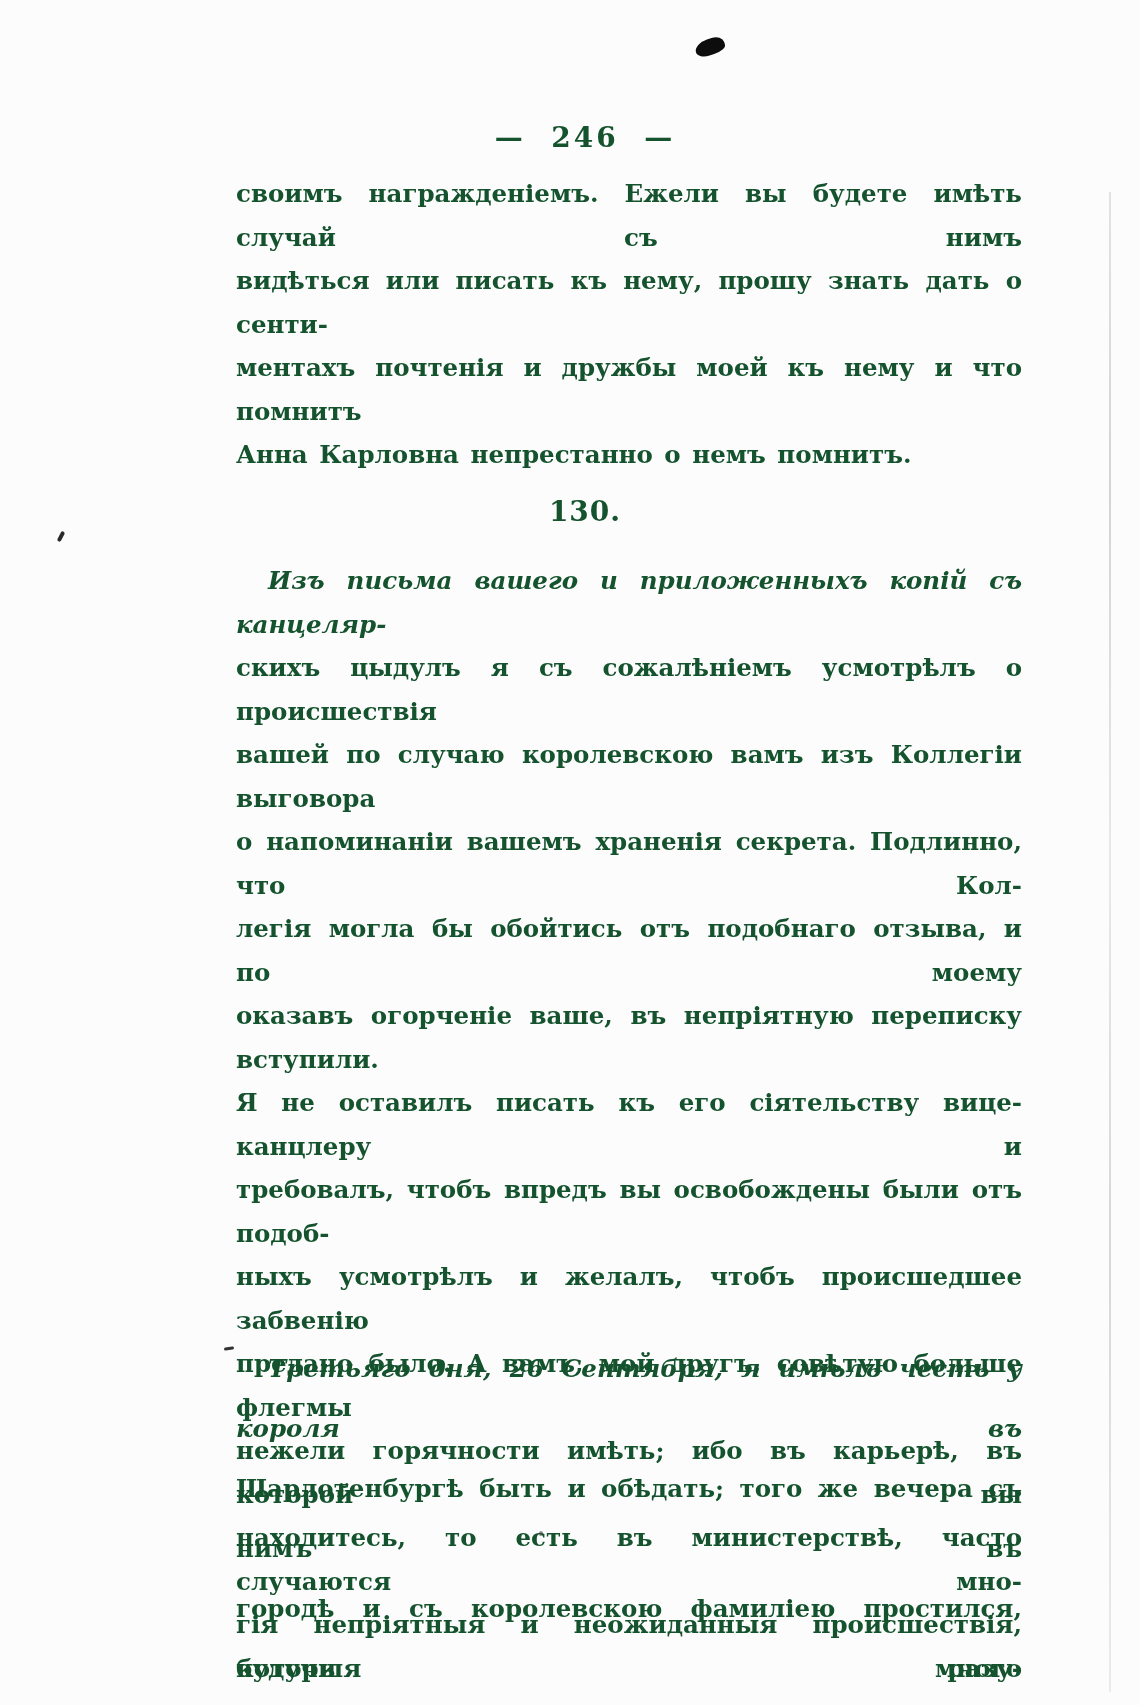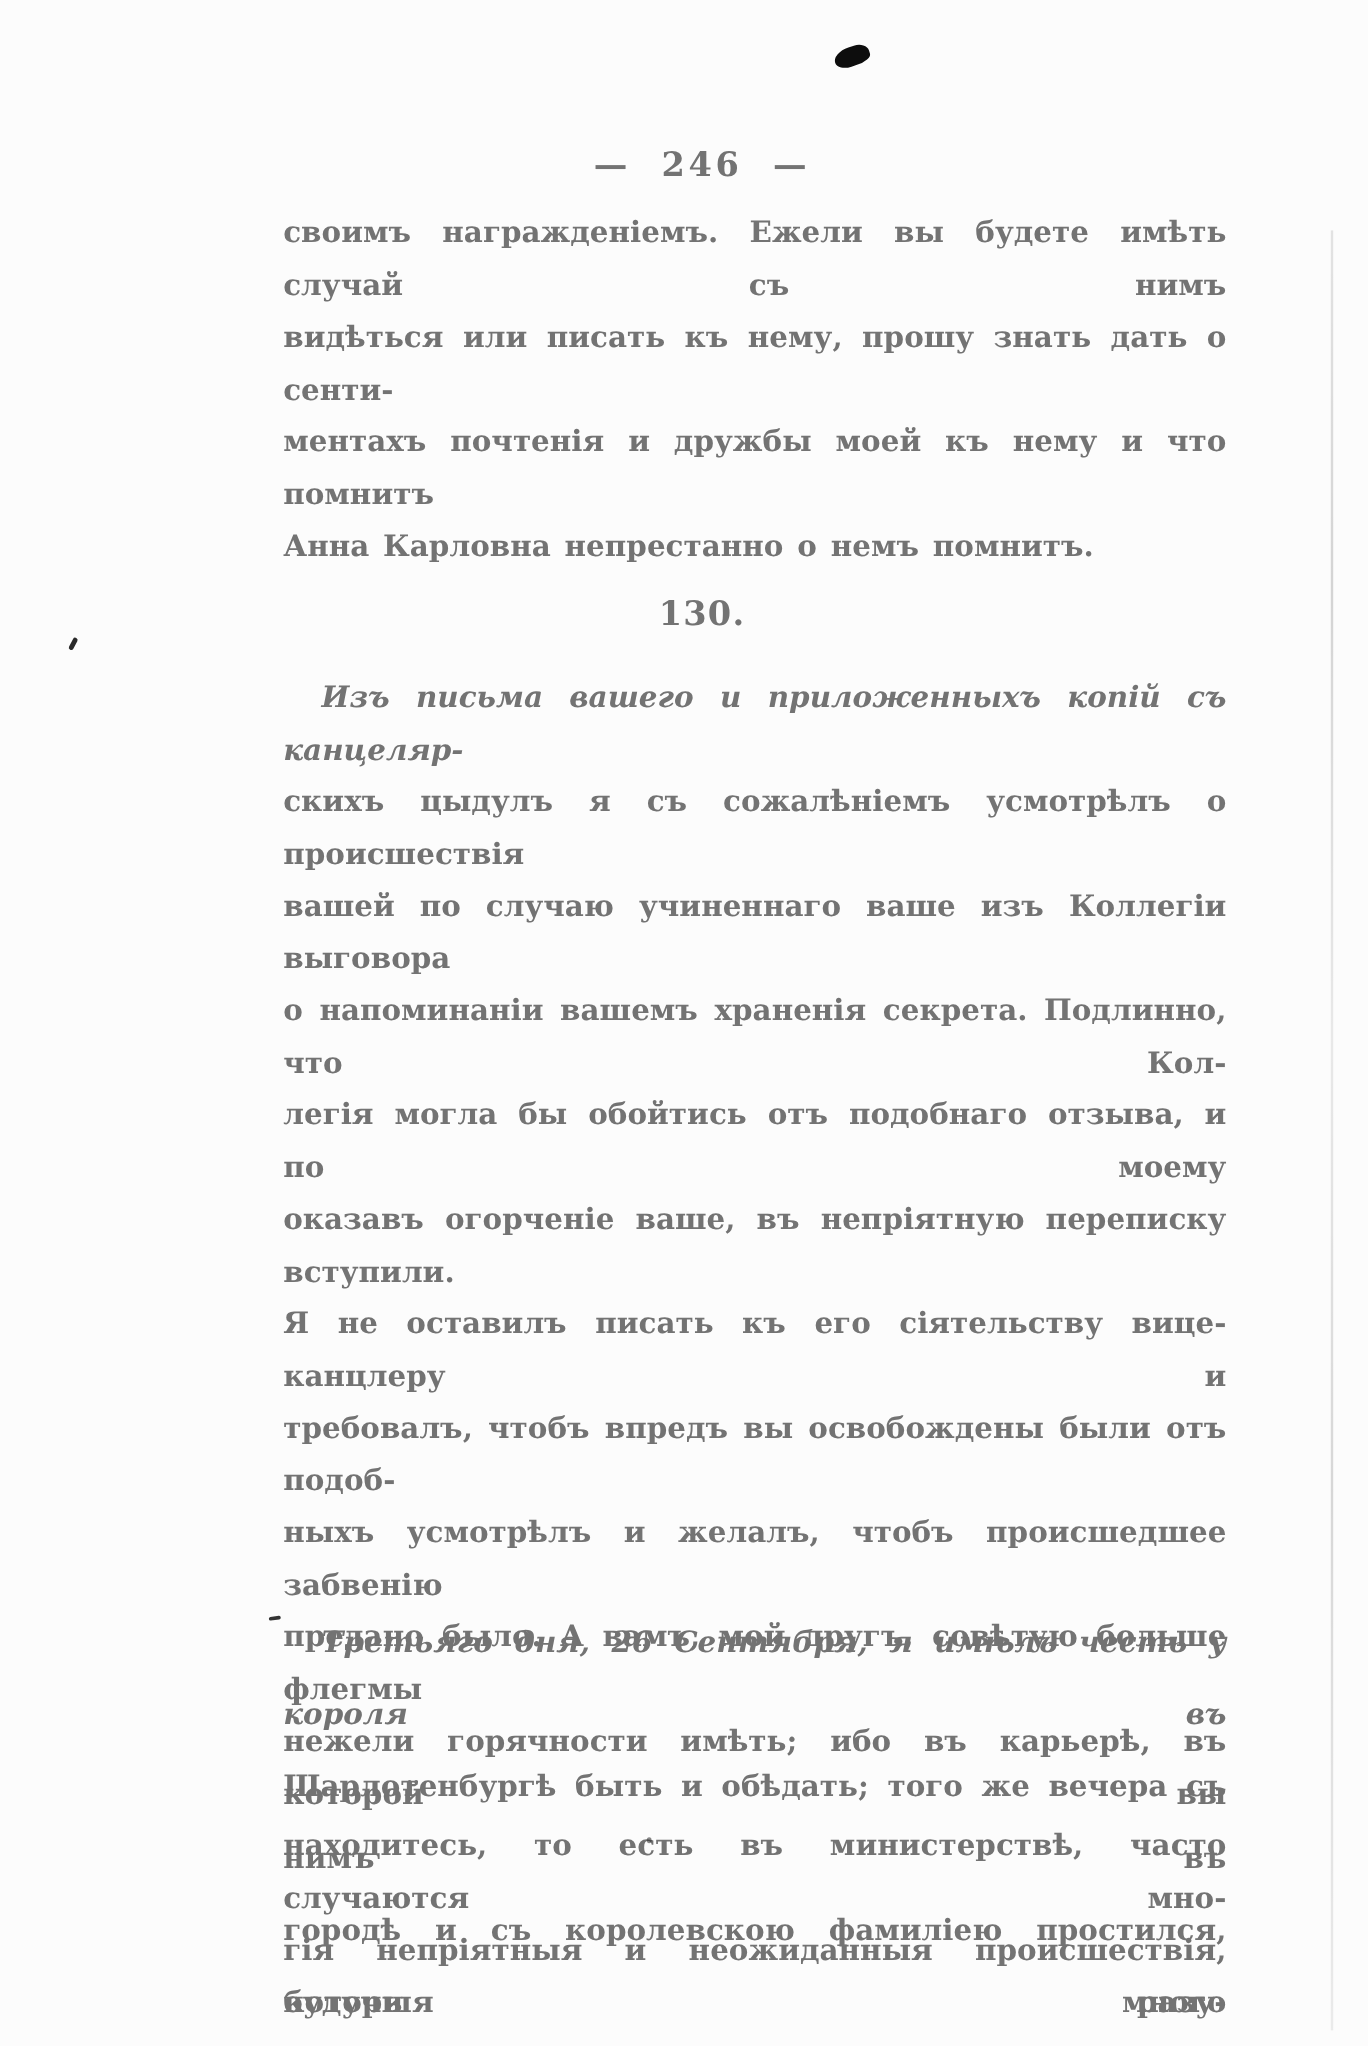--- a/index.html
+++ b/index.html
@@ -9,21 +9,21 @@
   }
   .page {
     position: relative;
     width: 1140px;
     height: 1705px;
     margin: 0 auto;
     background: #fcfcfc;
     overflow: hidden;
     font-family: "DejaVu Serif", "Liberation Serif", serif;
     font-weight: bold;
-    color: #737373;
+    color: #14532d;
   }
   .pagenum {
     position: absolute;
     top: 121px;
     left: 15px;
     width: 1140px;
     text-align: center;
     font-size: 28px;
     letter-spacing: 3px;
     white-space: pre;
@@ -120,21 +120,21 @@
       <div class="line">видѣться или писать къ нему, прошу знать дать о сенти-</div>
       <div class="line">ментахъ почтенія и дружбы моей къ нему и что помнитъ</div>
       <div class="line last">Анна Карловна непрестанно о немъ помнитъ.</div>
     </div>
 
   <div class="heading">130.</div>
 
   <div class="textcol body1 indent">
       <div class="line">Изъ письма вашего и приложенныхъ копій съ канцеляр-</div>
       <div class="line">скихъ цыдулъ я съ сожалѣніемъ усмотрѣлъ о происшествія</div>
-      <div class="line">вашей по случаю  учиненнаго ваше изъ Коллегіи выговора</div>
+      <div class="line">вашей по случаю  королевскою вамъ изъ Коллегіи выговора</div>
       <div class="line">о напоминаніи вашемъ храненія секрета. Подлинно, что Кол-</div>
       <div class="line">легія могла бы обойтись отъ подобнаго отзыва, и по моему</div>
       <div class="line">оказавъ огорченіе ваше, въ непріятную переписку вступили.</div>
       <div class="line">Я не оставилъ писать къ его сіятельству вице-канцлеру и</div>
       <div class="line">требовалъ, чтобъ впредъ вы освобождены были отъ подоб-</div>
       <div class="line">ныхъ усмотрѣлъ и желалъ, чтобъ происшедшее забвенію</div>
       <div class="line">предано было. А вамъ, мой другъ, совѣтую больше флегмы</div>
       <div class="line">нежели горячности имѣть; ибо въ карьерѣ, въ которой вы</div>
       <div class="line">находитесь, то есть въ министерствѣ, часто случаются мно-</div>
       <div class="line">гія непріятныя и неожиданныя происшествія, которыя разу-</div>

